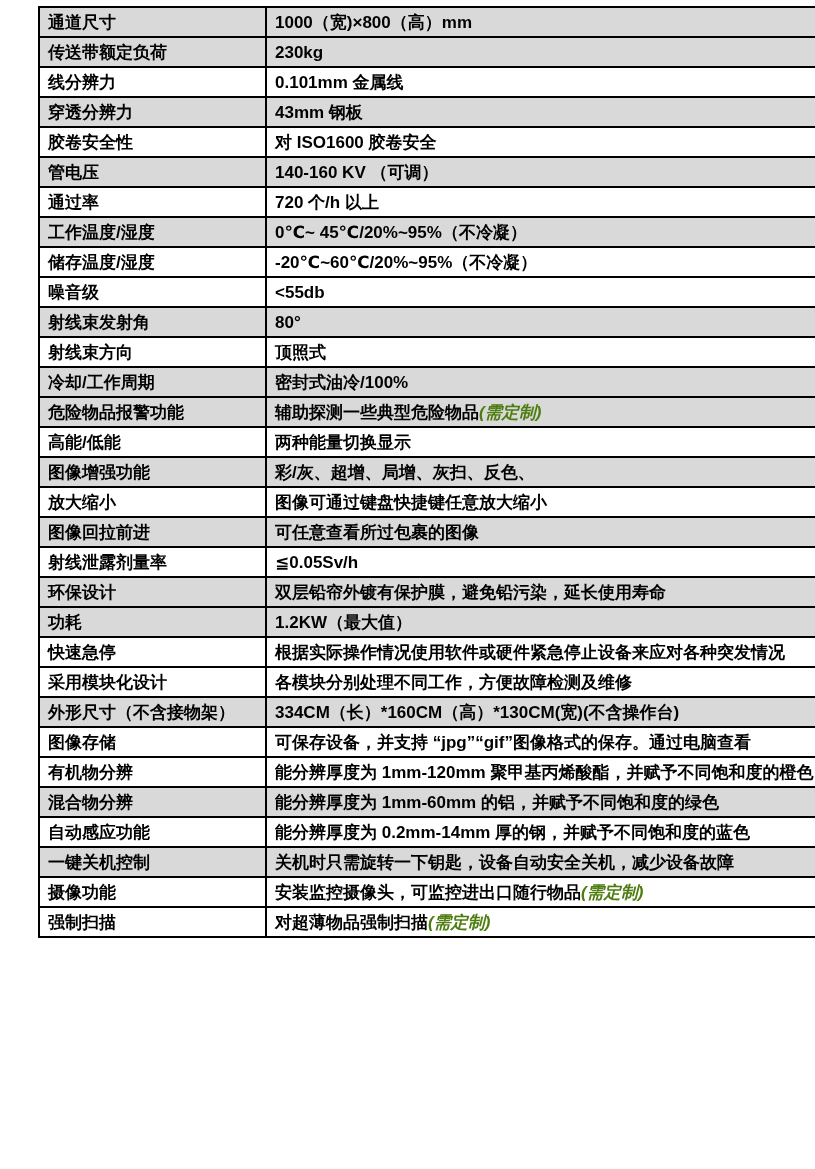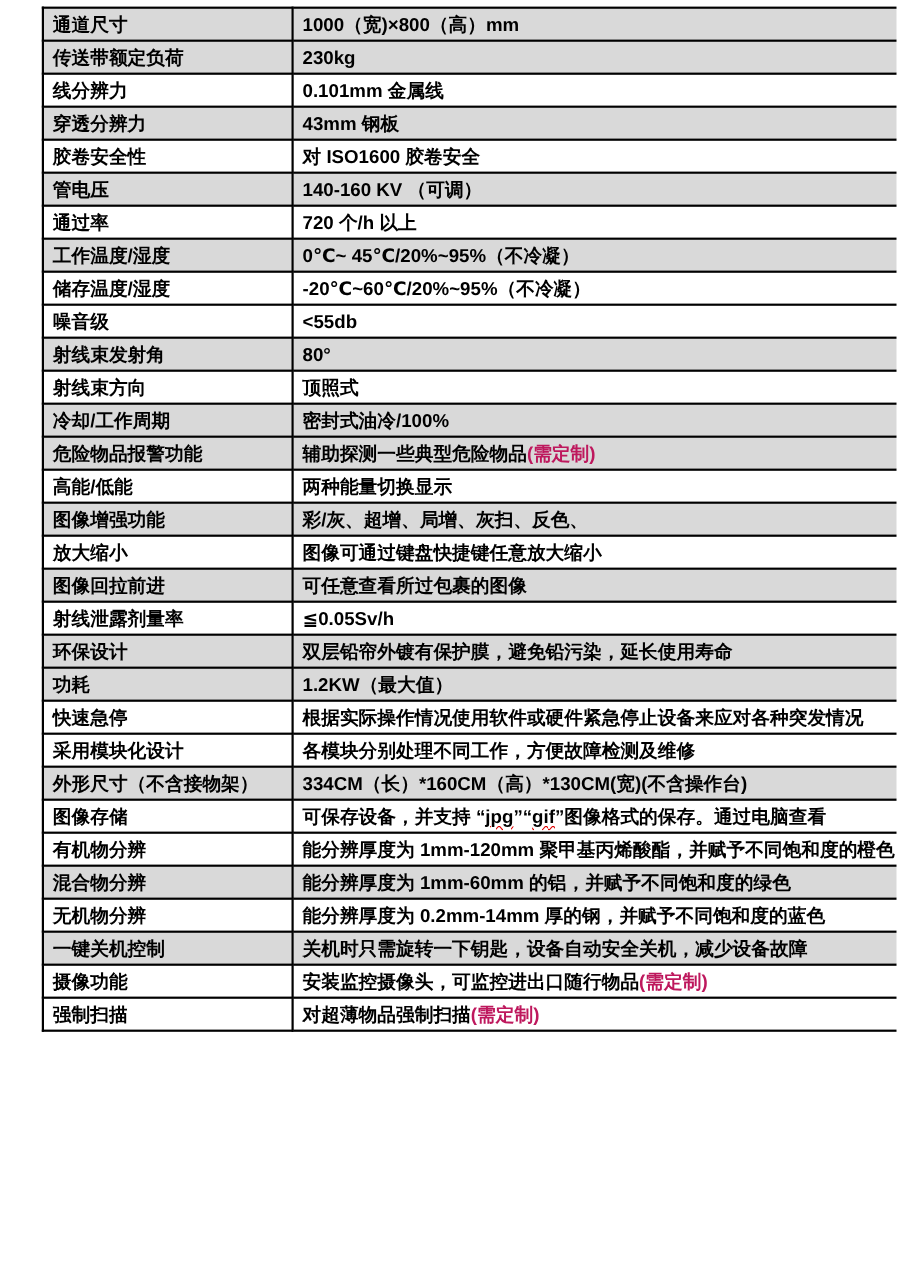--- a/index.html
+++ b/index.html
@@ -34,23 +34,22 @@
     padding: 2px 8px;
     height: 24px;
     vertical-align: middle;
     overflow: hidden;
     word-break: break-all;
   }
   tr.shaded td { background: #d9d9d9; }
   tr.tall td { height: 52px; }
   td.label-cell { padding-left: 8px; }
   td.value-cell { padding-left: 8px; }
-  .seg-red { color: #be185d; }
+  .seg-red { color: #4d7c0f; font-style: italic; }
   .seg-squiggle {
-    text-decoration: underline;
     text-decoration-style: wavy;
     text-decoration-color: #e00000;
     text-decoration-thickness: 1px;
     text-underline-offset: 3px;
   }
 </style>
 </head>
 <body>
 
 <div class="page">
@@ -250,21 +249,21 @@
 
   <tr class="shaded">
     <td class="label-cell">
       <span>混合物分辨</span>
     </td>
     <td class="value-cell"><span>能分辨厚度为 1mm-60mm 的铝，并赋予不同饱和度的绿色</span></td>
   </tr>
 
   <tr>
     <td class="label-cell">
-      <span>无机物分辨</span>
+      <span>自动感应功能</span>
     </td>
     <td class="value-cell"><span>能分辨厚度为 0.2mm-14mm 厚的钢，并赋予不同饱和度的蓝色</span></td>
   </tr>
 
   <tr class="shaded">
     <td class="label-cell">
       <span>一键关机控制</span>
     </td>
     <td class="value-cell"><span>关机时只需旋转一下钥匙，设备自动安全关机，减少设备故障</span></td>
   </tr>

